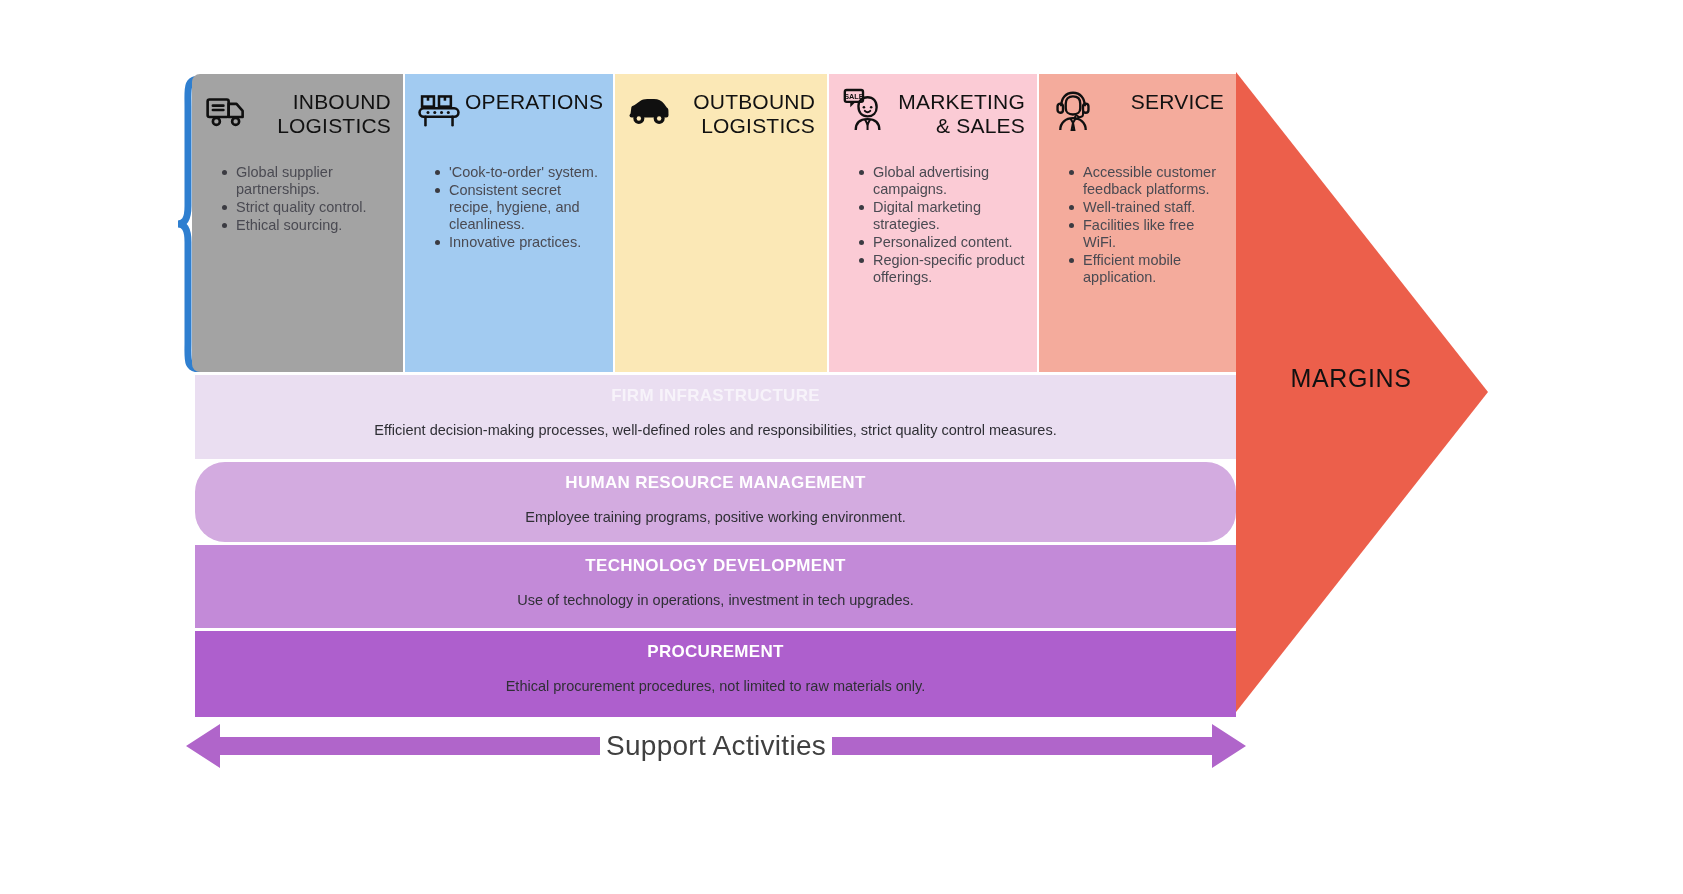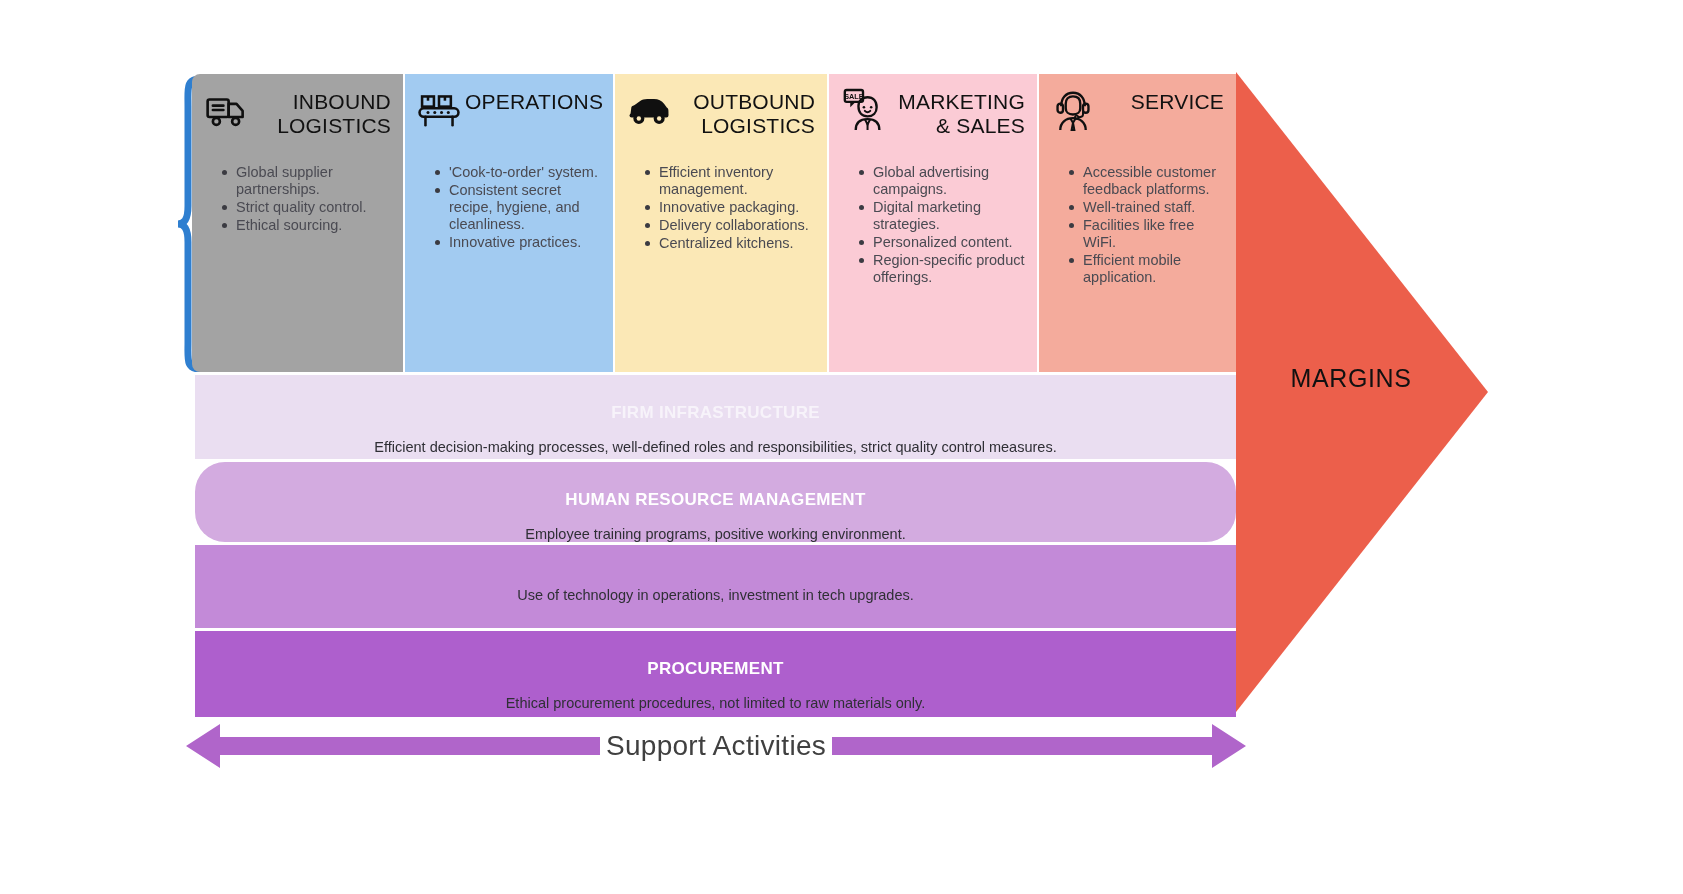--- a/index.html
+++ b/index.html
@@ -108,21 +108,21 @@
     position: absolute;
     left: 195px;
     top: 375px;
     width: 1041px;
   }
   .band {
     width: 100%;
     text-align: center;
     position: relative;
     margin-bottom: 3px;
-    padding: 27px 40px 12px 40px;
+    padding: 10px 40px 12px 40px;
   }
   .band-title {
     font-size: 17px;
     line-height: 22px;
     color: #ffffff;
     font-weight: 700;
     letter-spacing: .3px;
   }
   .band-title.dark { color: #f7f3fa; }
   .band-desc {
@@ -251,26 +251,20 @@
             <rect x="3" y="24" width="46" height="5" rx="2.5" fill="#101010"></rect>
             <circle cx="14" cy="30" r="6.5" fill="#101010"></circle>
             <circle cx="14" cy="30" r="2.6" fill="#fbe8b6"></circle>
             <circle cx="38" cy="30" r="6.5" fill="#101010"></circle>
             <circle cx="38" cy="30" r="2.6" fill="#fbe8b6"></circle>
           </svg>
         </span>
         <div class="col-title">OUTBOUND
 LOGISTICS</div>
       </div>
-      <ul class="col-bullets">
-        <li>Efficient inventory management.</li>
-        <li>Innovative packaging.</li>
-        <li>Delivery collaborations.</li>
-        <li>Centralized kitchens.</li>
-      </ul>
     </div>
 
     <div class="col" style="flex:0 0 208px; background:#fbcbd5;">
       <div class="col-head">
         <span class="col-icon">
           <svg width="40" height="44" viewBox="0 0 44 48">
             <rect x="2" y="2" width="20" height="13" rx="2" fill="none" stroke="#101010" stroke-width="2.6"></rect>
             <text x="12" y="12" font-size="8" font-family="'Liberation Sans',sans-serif" font-weight="700" fill="#101010" text-anchor="middle">SALE</text>
             <path d="M8 15 L8 21 L14 15 Z" fill="#101010"></path>
             <path d="M17 20 C17 13 22 10 27 10 C33 10 37 14 37 21 C37 27 33 31 27 31 C21 31 17 27 17 20 Z" fill="none" stroke="#101010" stroke-width="2.6"></path>
@@ -322,20 +316,21 @@
   <div id="support-stack">
     <div class="band" style="background:#eadef1; height:84px;">
       <div class="band-title dark">FIRM INFRASTRUCTURE</div>
       <div class="band-desc">Efficient decision-making processes, well-defined roles and responsibilities, strict quality control measures.</div>
     </div>
     <div class="band" style="background:#d3abe0; height:80px;border-radius:30px;">
       <div class="band-title">HUMAN RESOURCE MANAGEMENT</div>
       <div class="band-desc">Employee training programs, positive working environment.</div>
     </div>
     <div class="band" style="background:#c38ad8; height:83px;">
+      <div class="band-title">TECHNOLOGY DEVELOPMENT</div>
       <div class="band-desc">Use of technology in operations, investment in tech upgrades.</div>
     </div>
     <div class="band" style="background:#ae5fcd; height:86px;">
       <div class="band-title">PROCUREMENT</div>
       <div class="band-desc">Ethical procurement procedures, not limited to raw materials only.</div>
     </div>
   </div>
 
   <svg id="margins-arrow" viewBox="0 0 252 640" preserveAspectRatio="none">
     <polygon points="0,0 252,320 0,640" fill="#ec5f4b"></polygon>

